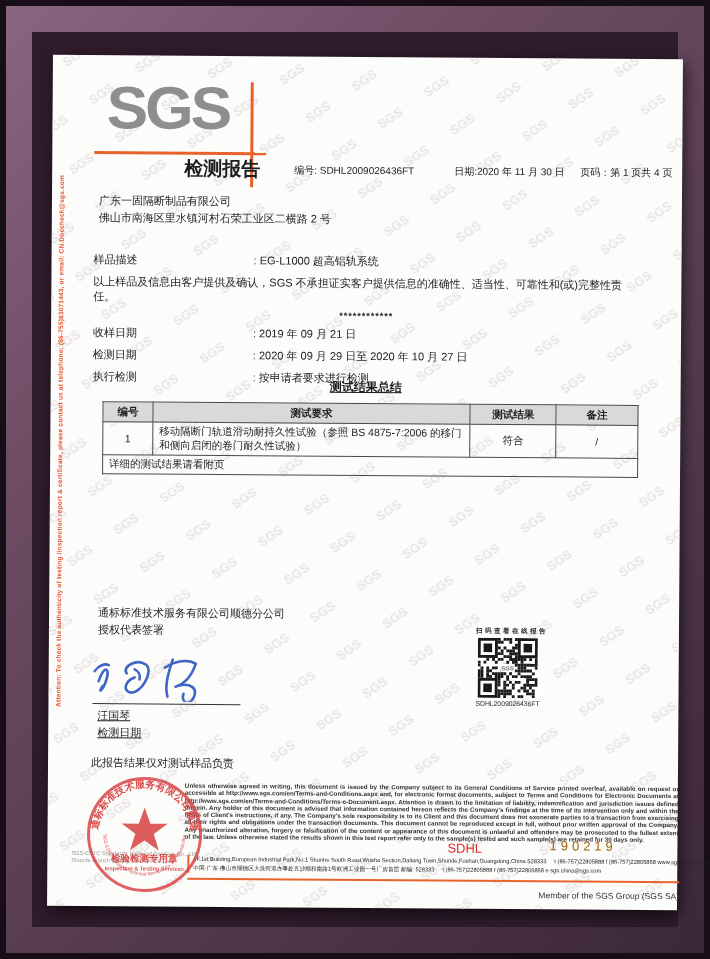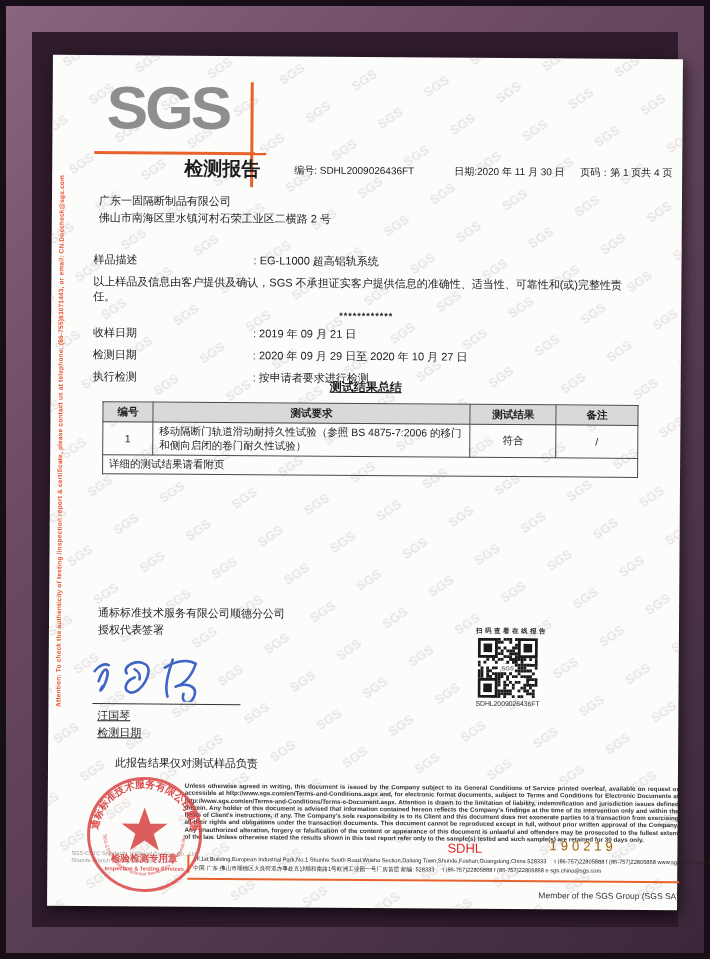--- a/index.html
+++ b/index.html
@@ -46,21 +46,21 @@
   table.results { position:absolute; left:52px; top:346px; width:536px; border-collapse:collapse;
     font-size:10.5px; color:#1e1e1e; }
   table.results th, table.results td { border:1px solid #4a4a4a; padding:2px 6px; }
   table.results th { background:#d9d9d9; font-weight:bold; height:20px; }
   td.c { text-align:center; }
 
   .sig-block { position:absolute; left:49px; top:549px; font-size:11px; color:#1e1e1e; line-height:17px; }
   .sig-svg { position:absolute; left:40px; top:586px; }
   .sig-line { position:absolute; left:44px; top:648px; width:148px; border-top:1.5px solid #333; }
   .sig-name { position:absolute; left:49px; top:652px; font-size:11px; line-height:17px; color:#1e1e1e;text-decoration:underline; }
-  .resp-note { position:absolute; left:43px; top:700px; font-size:11px; color:#1e1e1e;margin-left:24px; }
+  .resp-note { position:absolute; left:43px; top:700px; font-size:11px; color:#1e1e1e; }
 
   .qr-caption { position:absolute; left:427px; top:569px; font-size:6.5px; font-weight:bold;
     letter-spacing:2.5px; color:#2a2a2a; }
   .qr-box { position:absolute; left:429px; top:580px; }
   .qr-code-text { position:absolute; left:427px; top:642px; font-size:6.8px; color:#2a2a2a; }
 
   .legal { position:absolute; left:137px; top:726px; width:494px; font-size:6.25px; line-height:7.3px;
     text-align:justify; color:#333; font-weight:600; }
   .sdhl { position:absolute; left:400px; top:783px; font-size:13px; font-weight:normal; color:#e02b2b; }
   .stamp-no { position:absolute; left:502px; top:780px; font-size:13px; letter-spacing:4px; color:#a16207; }

